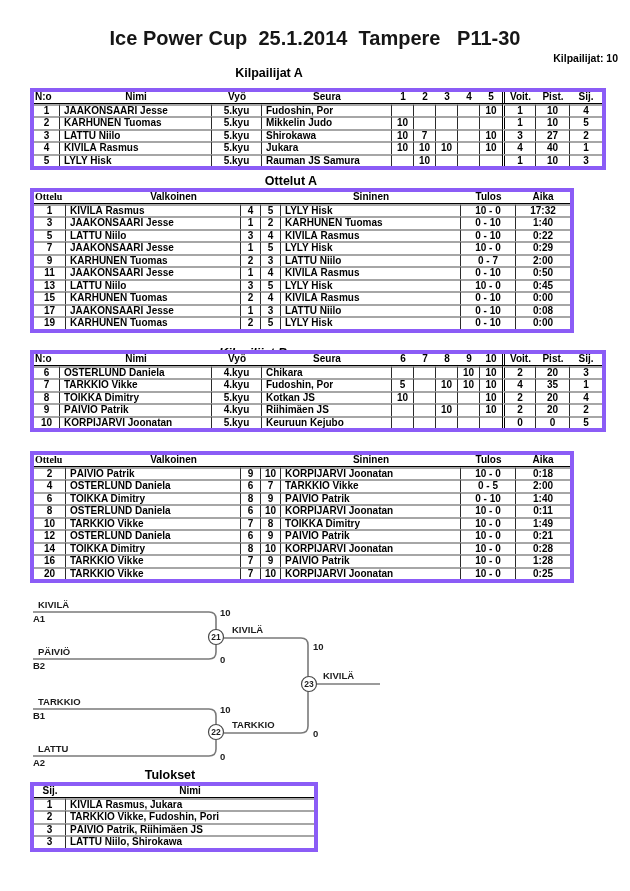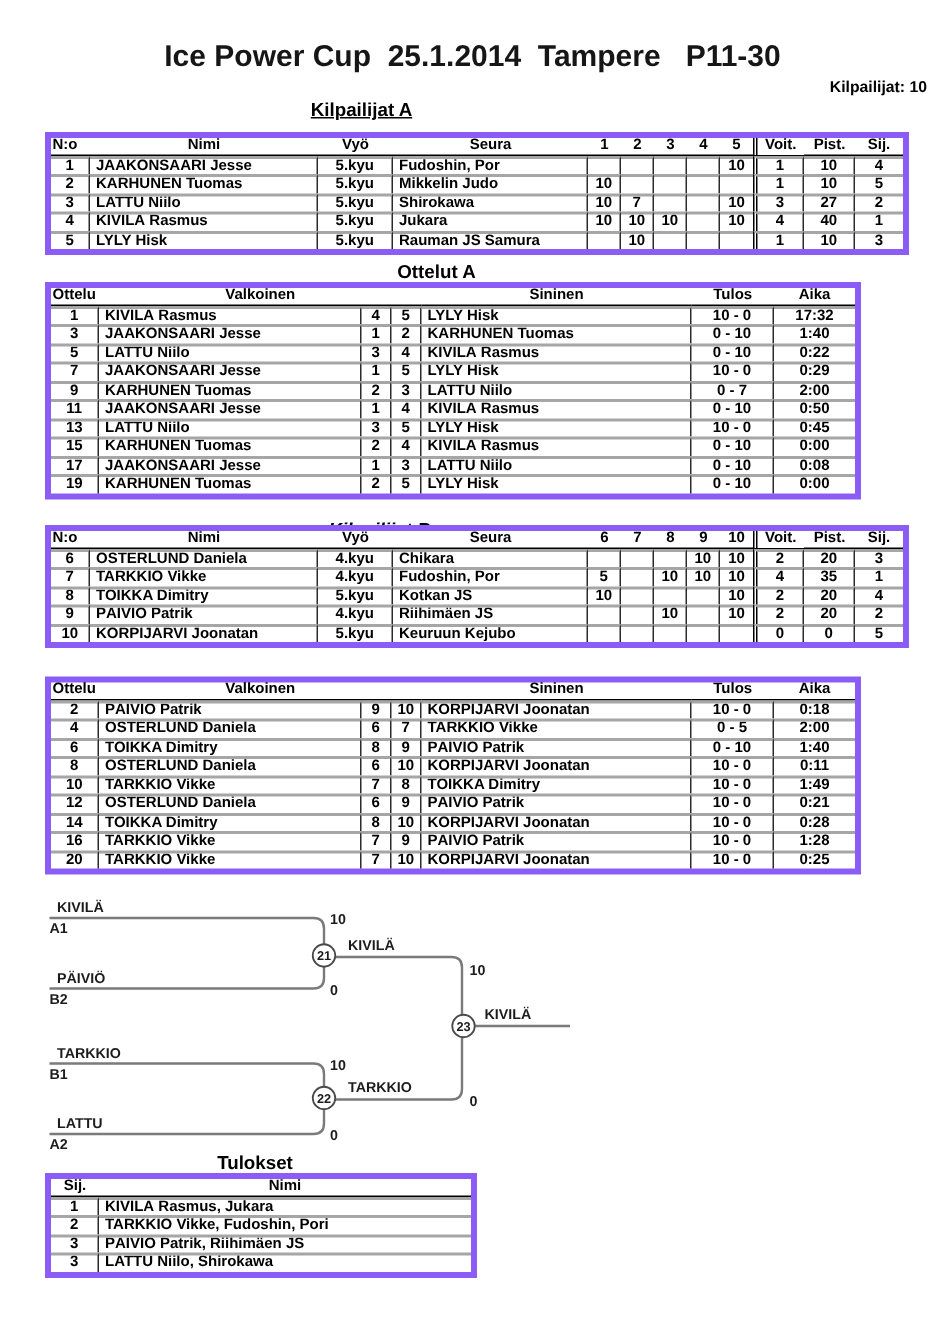--- a/index.html
+++ b/index.html
@@ -11,21 +11,21 @@
 
   .title {
     position:absolute; top:27px; left:0; width:630px; text-align:center;
     font-size:20px; font-weight:bold; white-space:pre; color:#161616;
   }
   .subcount {
     position:absolute; top:52px; right:12px;
     font-size:10.5px; font-weight:bold;
   }
   .h2 { position:absolute; font-size:12.5px; font-weight:bold; text-align:center; white-space:nowrap; }
-  .h-pool-a  { top:66px;  left:18px; width:446px;text-decoration:underline; }
+  .h-pool-a  { top:66px;  left:46px; width:446px; }
   .h-match-a { top:174px; left:30px; width:522px; }
   .h-pool-b  { top:346px; left:30px; width:446px;font-style:italic; }
   .h-match-b { top:437px; left:30px; width:522px; }
   .h-results { top:768px; left:30px; width:280px; }
 
   table {
     position:absolute; left:30px; border-collapse:separate; border-spacing:0;
     border:4px solid #8b5cf6; background:#fff; table-layout:fixed;
   }
   th, td {
@@ -41,21 +41,21 @@
   .t-pool-b { top:350px; }
   .t-match-b { top:451px; }
   .t-results { top:782px; }
 
   
   .pool tbody td:nth-child(9) { border-right:none; }
   .pool tbody td:nth-child(10), .pool thead th.h-voit { border-left:3px double #000; }
   .pool thead th:first-child { text-align:left; padding-left:1px; }
   td.c-name, td.c-club { text-align:left; padding-left:4px; }
 
-  .match thead th:first-child { text-align:left; padding-left:1px; }
+  .match thead th:first-child { text-align:left; padding-left:1px;font-family:Liberation Serif, serif; }
   td.c-wname, td.c-bname { text-align:left; padding-left:4px; }
 
   td.c-nimir { text-align:left; padding-left:4px;margin-left:14px; }
 
   .bracket { position:absolute; left:0; top:592px; }
   .bracket text { font-family:"Liberation Sans", sans-serif; font-weight:bold; font-size:9.5px; fill:#1c1c1c; }
   .bracket text.circnum { font-size:8.5px; text-anchor:middle; }
   .bracket path { stroke:#7a7a7a; stroke-width:1.6; fill:none; }
   .bracket circle { fill:#fff; stroke:#4a4a4a; stroke-width:1.2; }
 </style>

